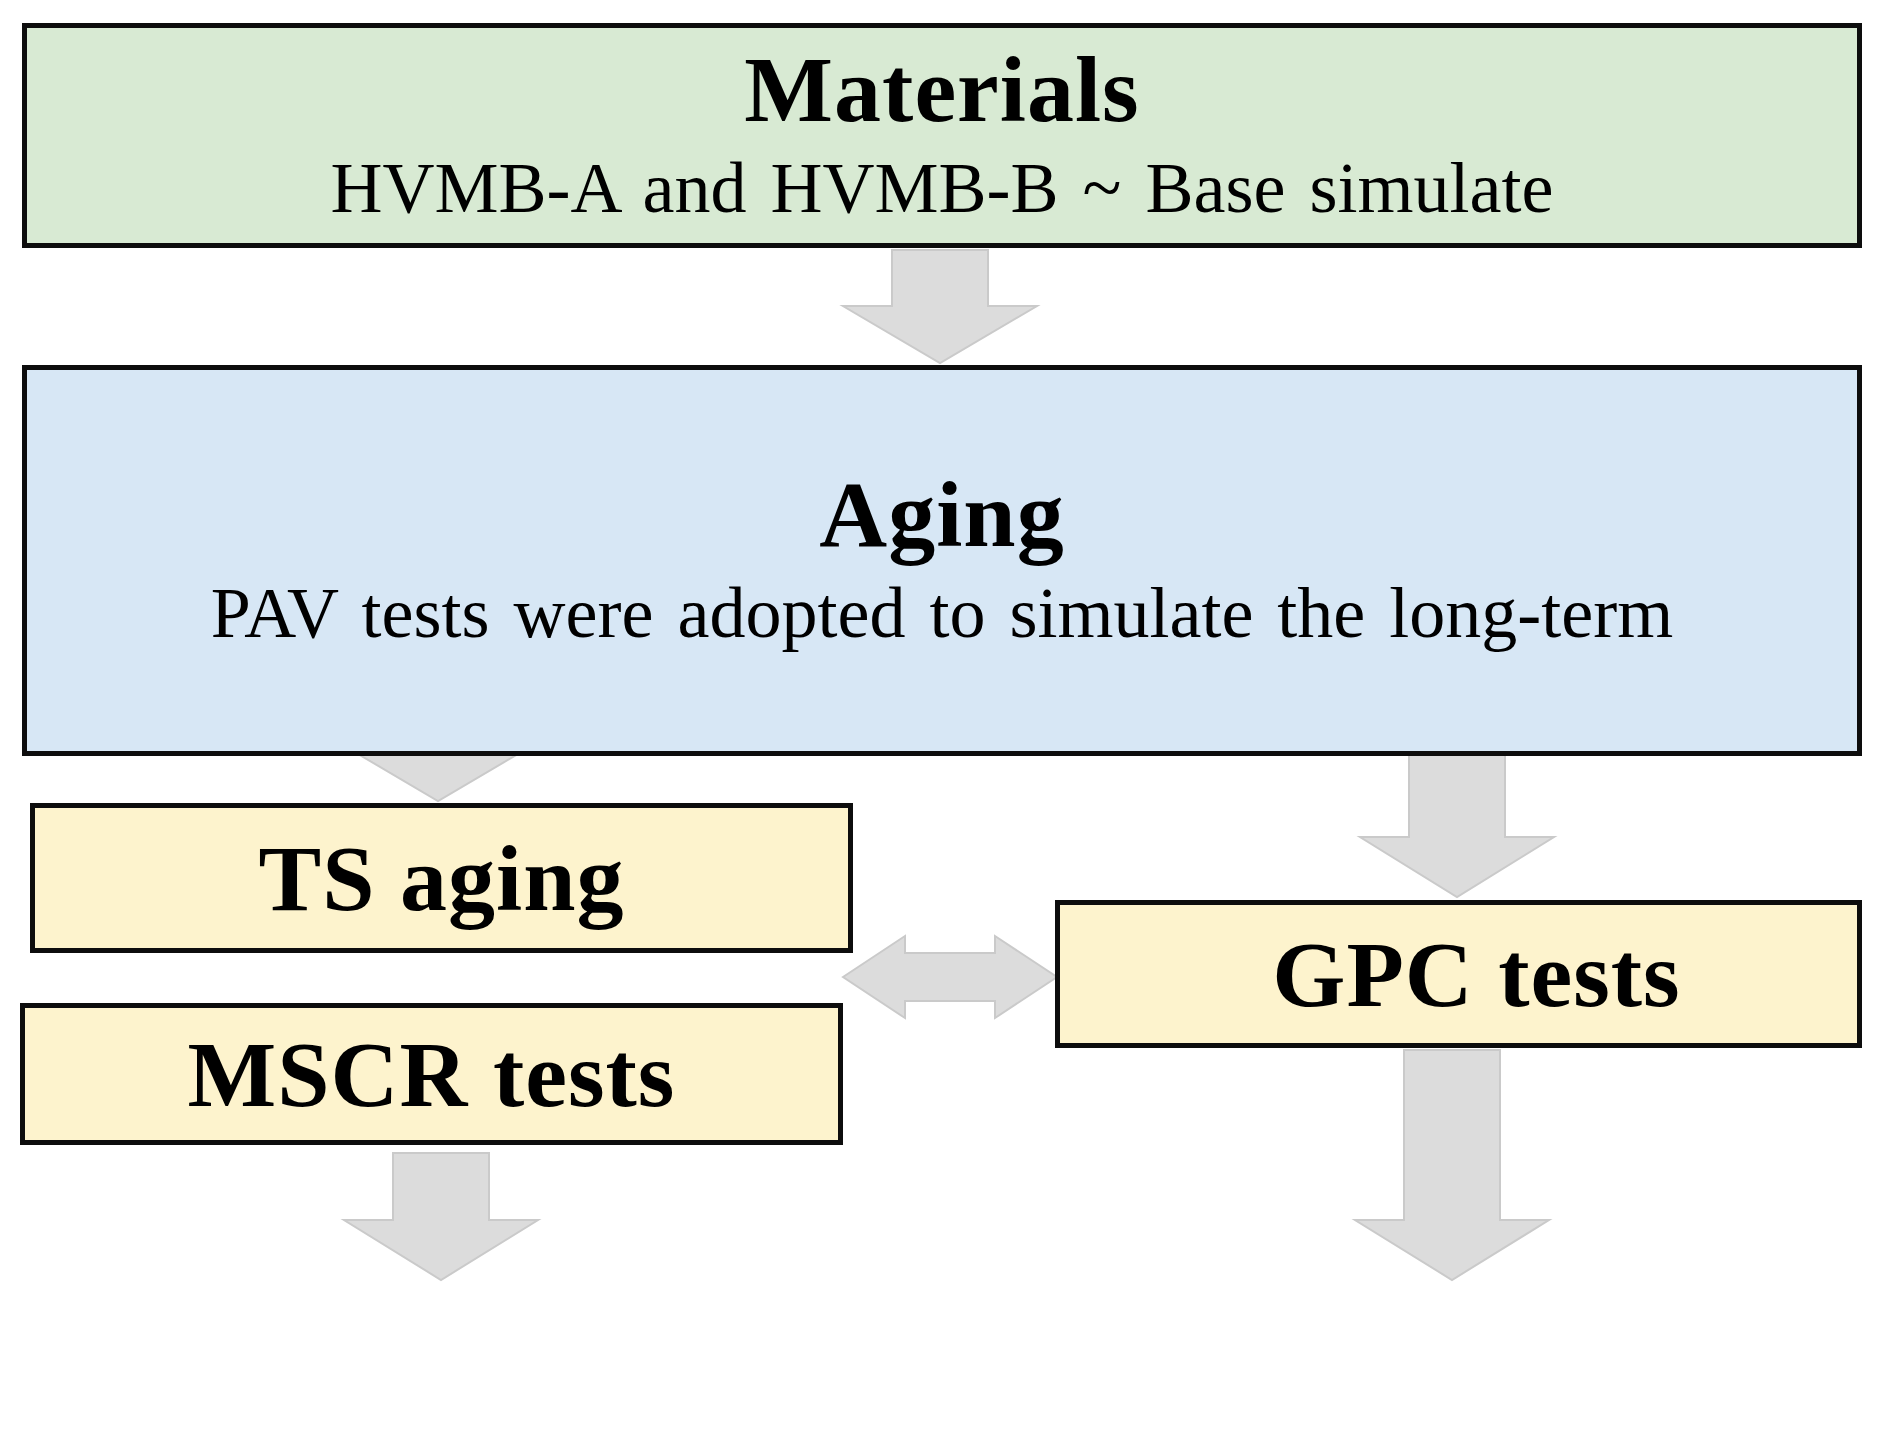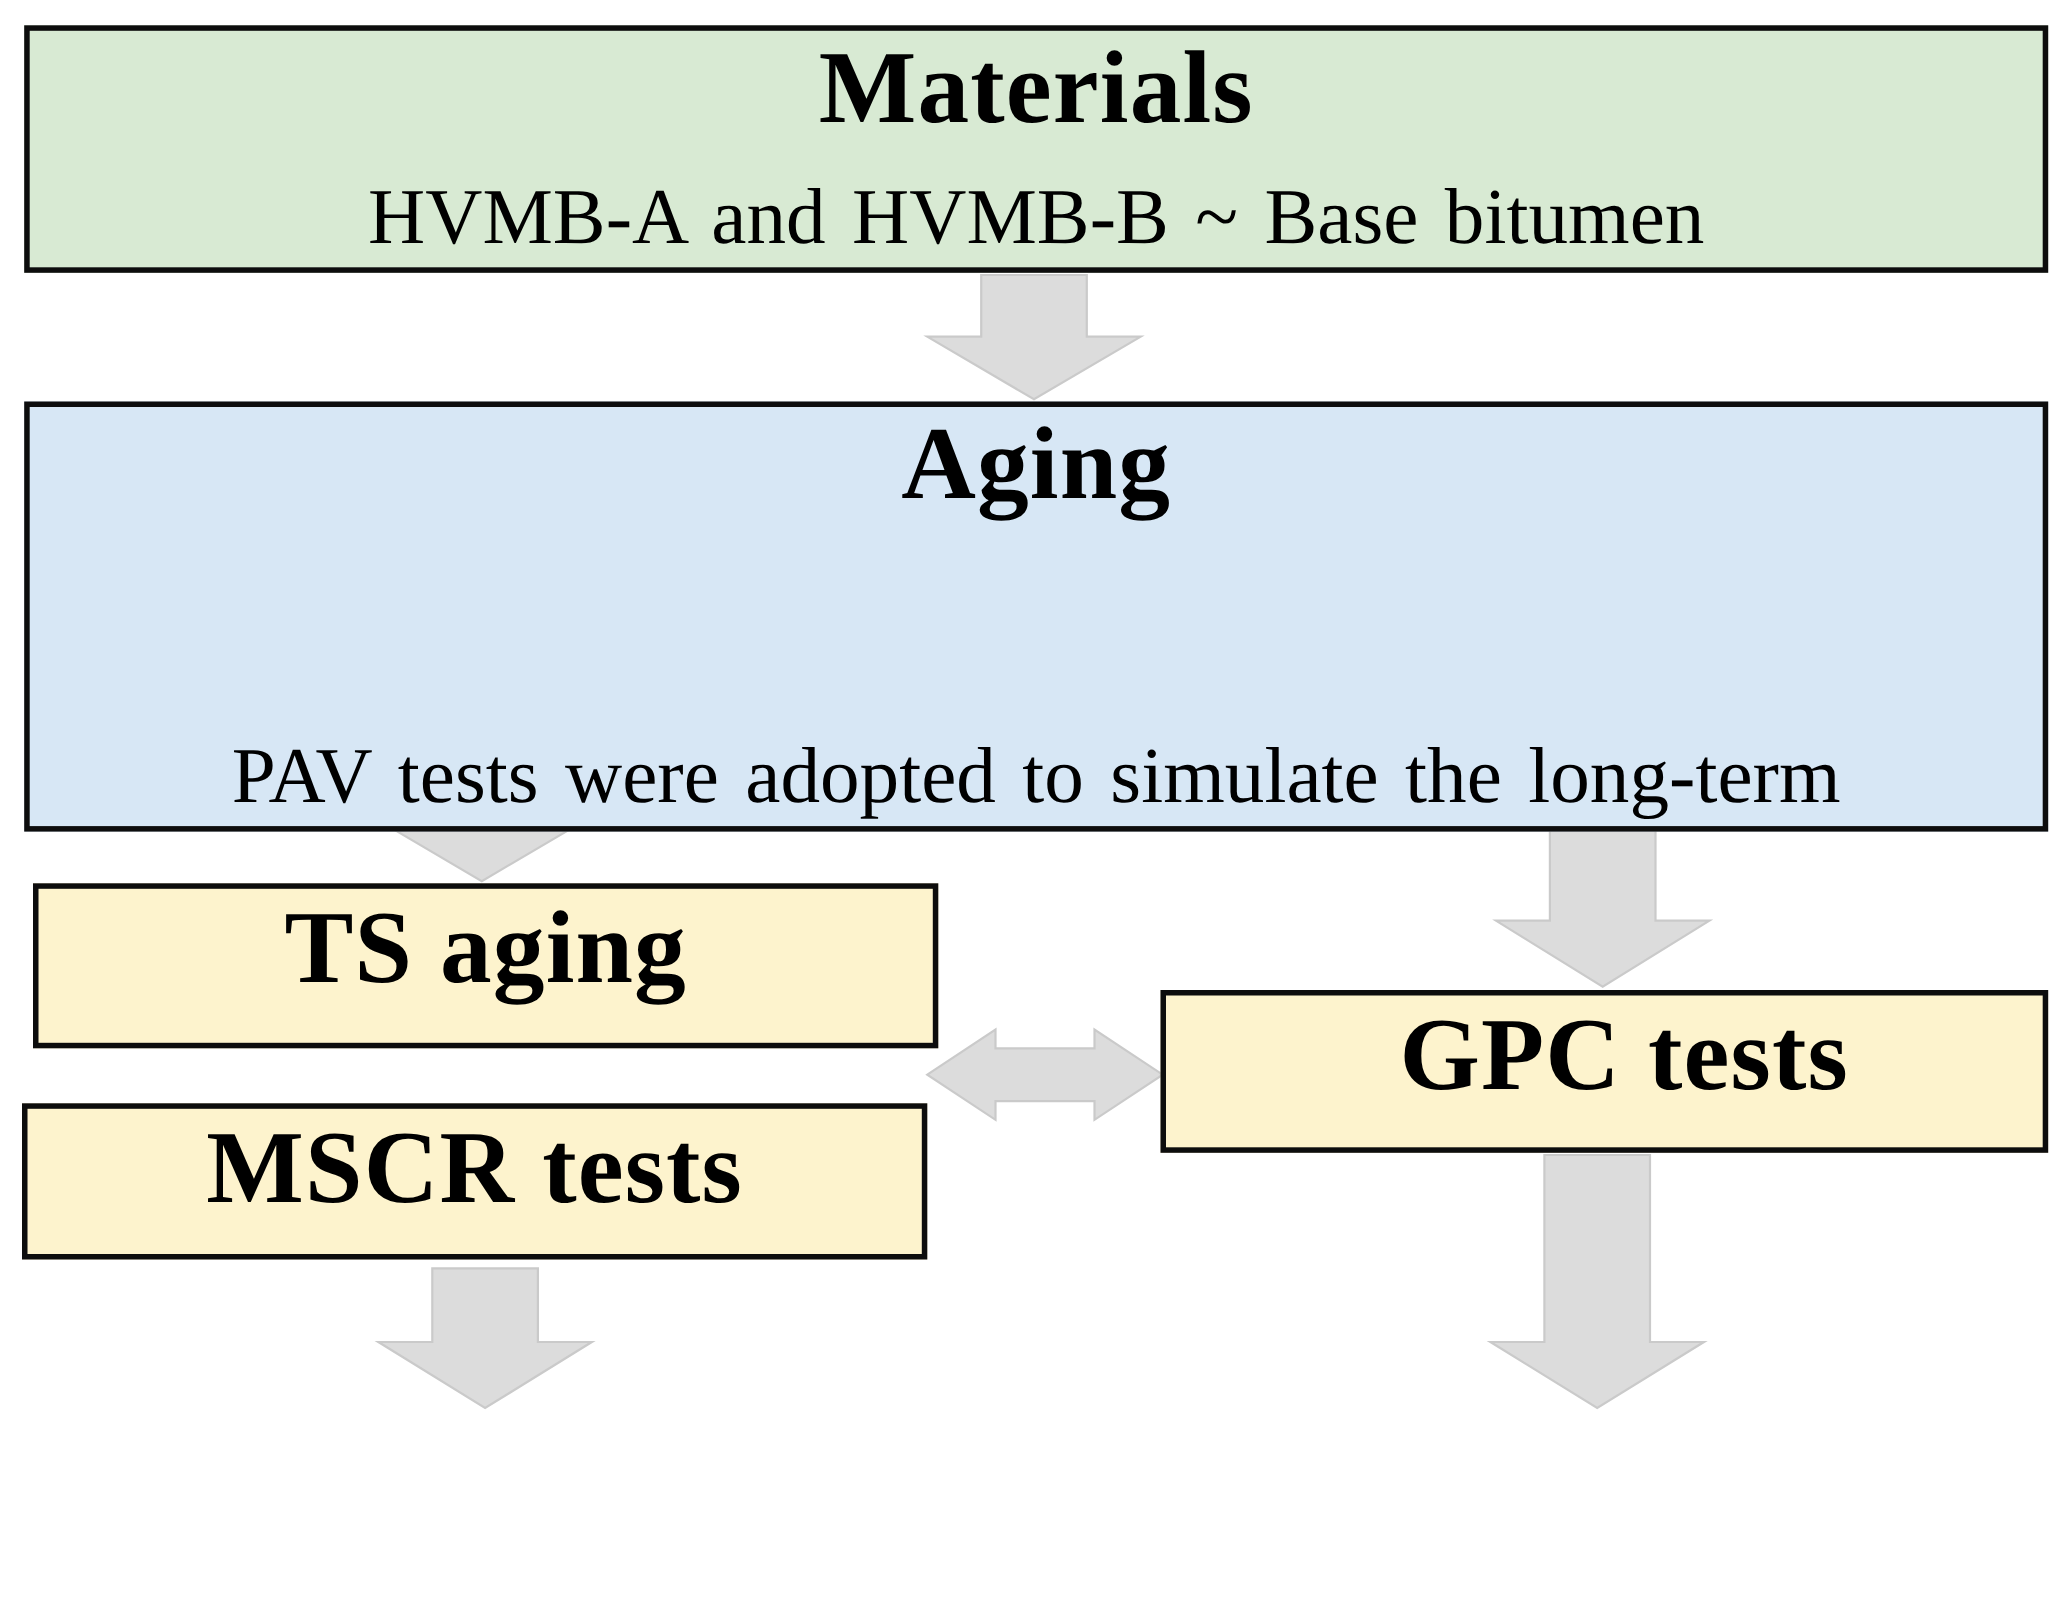--- a/index.html
+++ b/index.html
@@ -16,21 +16,21 @@
     color: var(--text-color, #000000);
     overflow: hidden;
   }
   .fc-box {
     position: absolute;
     box-sizing: border-box;
     border: 5px solid var(--border-color, #0d0d0d);
     display: flex;
     flex-direction: column;
     align-items: center;
-    justify-content: space-between;
+    justify-content: center;
     text-align: center;
     line-height: 1.15;
   }
   .box-materials { left: 22px; top: 23px; width: 1840px; height: 225px; background: var(--materials-bg, #d8ead3); }
   .box-aging     { left: 22px; top: 365px; width: 1840px; height: 391px; background: var(--aging-bg, #d7e7f5); }
   .box-ts        { left: 30px; top: 803px; width: 823px; height: 150px; background: var(--tests-bg, #fdf3cd); }
   .box-mscr      { left: 20px; top: 1003px; width: 823px; height: 142px; background: var(--tests-bg, #fdf3cd); }
   .box-gpc       { left: 1055px; top: 900px; width: 807px; height: 148px; background: var(--tests-bg, #fdf3cd); padding-left: 36px; }
   .box-analysis  { left: 22px; top: 1282px; width: 1840px; height: 148px; background: var(--analysis-bg, #d6dde6); }
 
@@ -75,21 +75,21 @@
     <polygon class="arrow-shape" points="892,250 988,250 988,306 1037,306 940,363 843,306 892,306"></polygon>
     <polygon class="arrow-shape" points="390,674 486,674 486,744 535,744 438,801 341,744 390,744"></polygon>
     <polygon class="arrow-shape" points="1409,674 1505,674 1505,837 1554,837 1457,897 1360,837 1409,837"></polygon>
     <polygon class="arrow-shape" points="393,1153 489,1153 489,1220 538,1220 441,1280 344,1220 393,1220"></polygon>
     <polygon class="arrow-shape" points="1404,1050 1500,1050 1500,1220 1549,1220 1452,1280 1355,1220 1404,1220"></polygon>
     <polygon class="arrow-shape" points="843,977 905,936 905,953 995,953 995,936 1057,977 995,1018 995,1001 905,1001 905,1018"></polygon>
   </svg>
 
   <div class="fc-box box-materials">
     <div class="t-title">Materials</div>
-    <div class="t-body">HVMB-A and HVMB-B ~ Base bitumen</div>
+    <div class="t-body">HVMB-A and HVMB-B ~ Base simulate</div>
   </div>
 
   <div class="fc-box box-aging">
     <div class="t-title">Aging</div>
     <div class="t-body">PAV tests were adopted to simulate the long-term</div>
   </div>
 
   <div class="fc-box box-ts">
     <div class="t-label">TS aging</div>
   </div>

